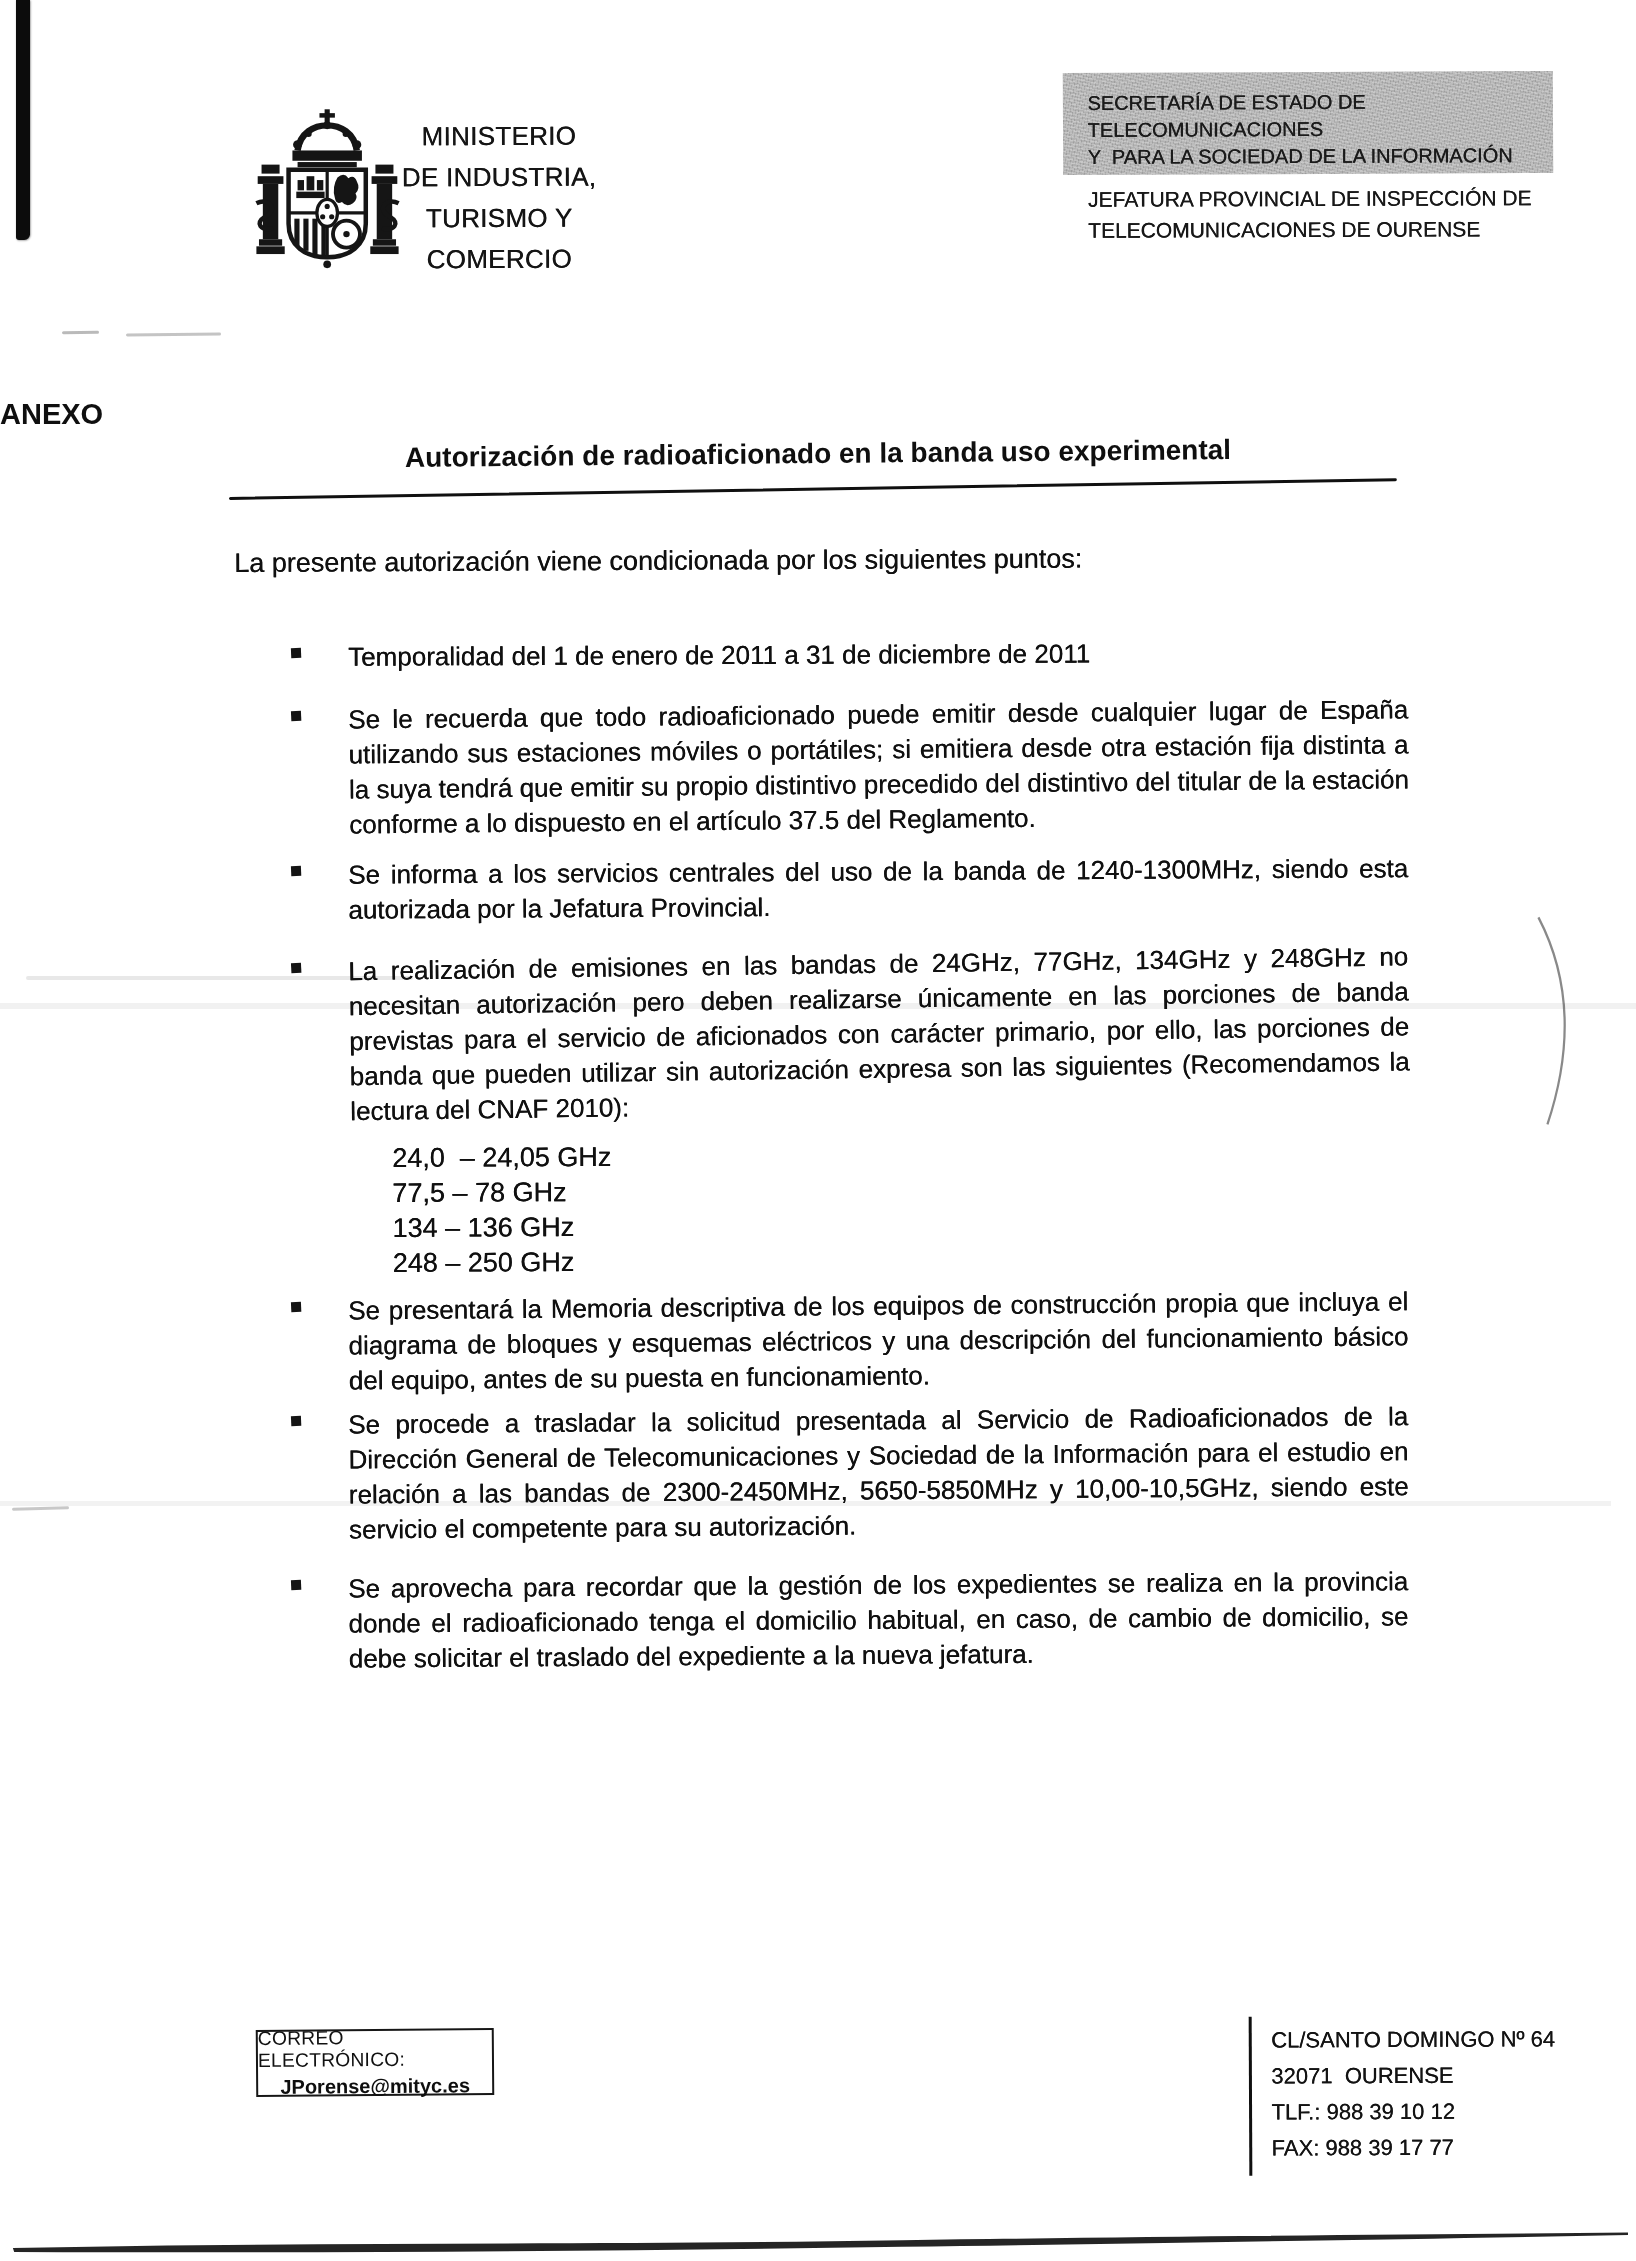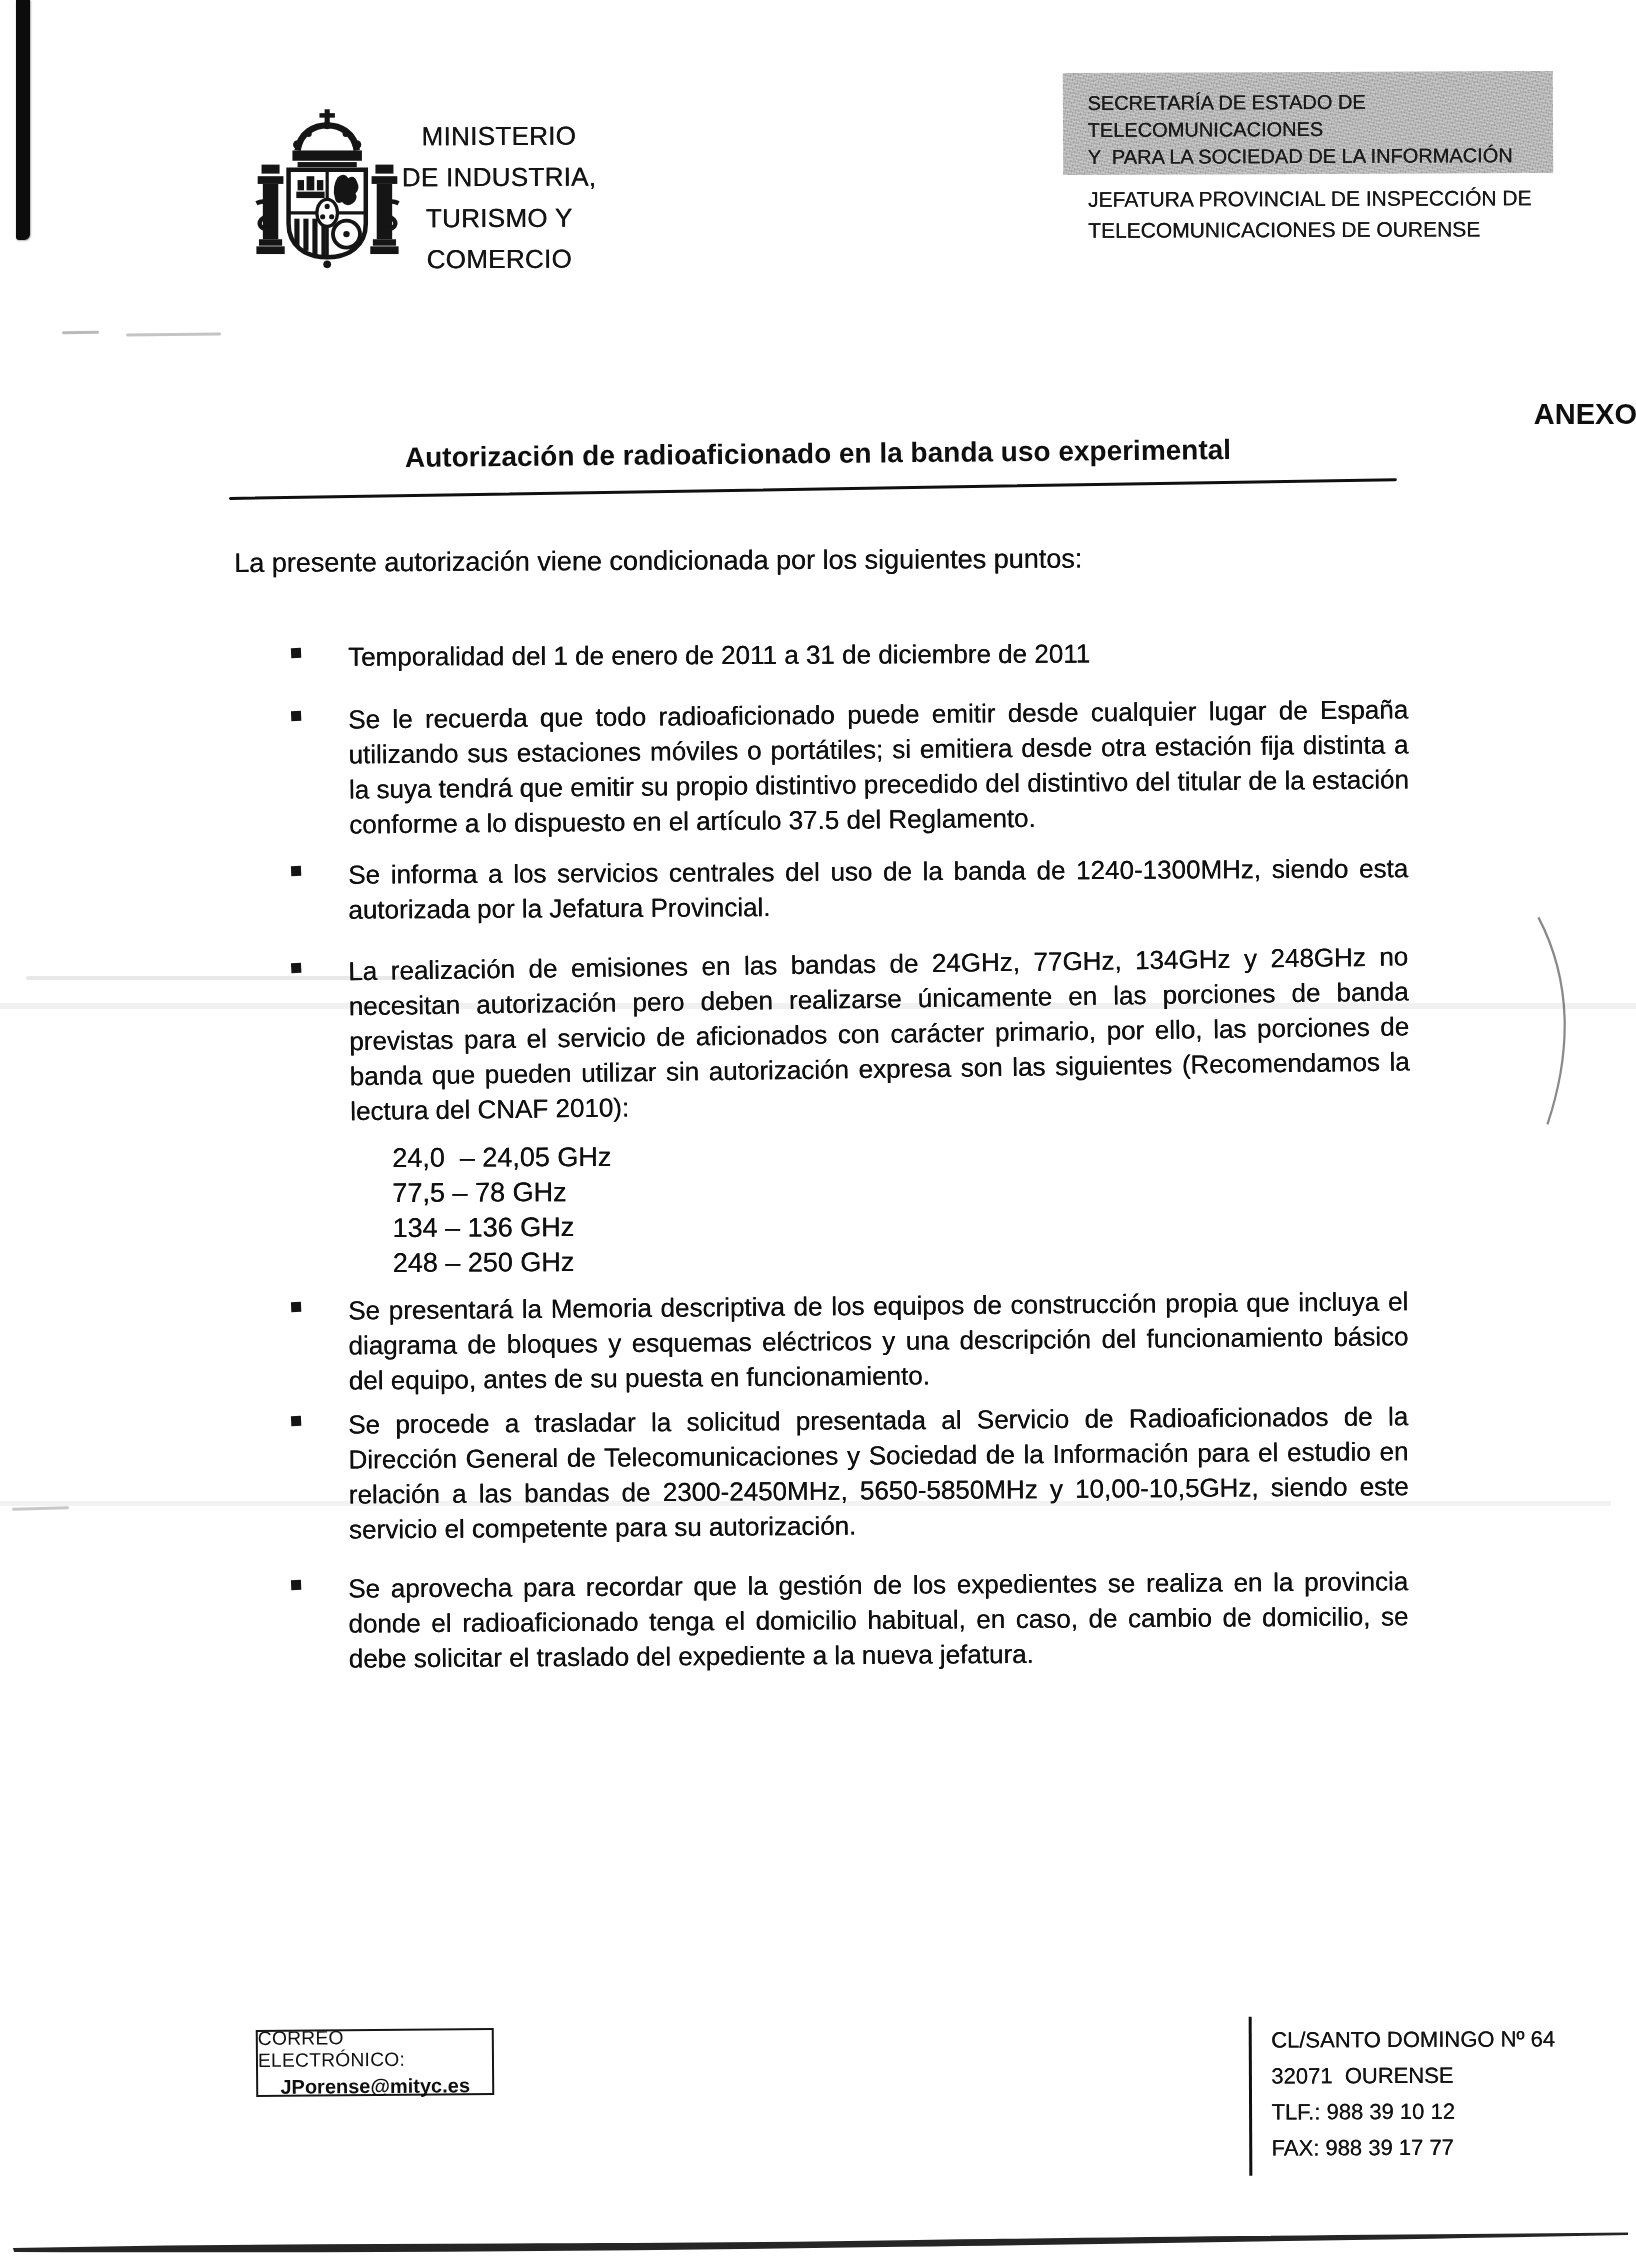--- a/index.html
+++ b/index.html
@@ -52,21 +52,21 @@
   }
   .jefatura{
     left:1088px;top:183px;
     font-size:21px;line-height:31px;color:#181818;
     transform:rotate(-.2deg);
     text-shadow:0.3px 0 0 currentColor;
   }
 
   
   .annex-title{
-    left:0;top:398px;width:1637px;text-align:right;
+    left:0;top:398px;width:1637px;text-align:left;
     font-size:29px;font-weight:bold;color:#0f0f0f;
   }
   .annex-subtitle{
     left:222px;top:438px;width:1192px;text-align:center;
     font-size:28px;font-weight:bold;color:#0f0f0f;
     transform:rotate(-.55deg);
   }
   .title-underline{
     left:229px;top:497px;width:1168px;height:3.2px;
     background:#101010;transform:rotate(-.92deg);transform-origin:left center;

